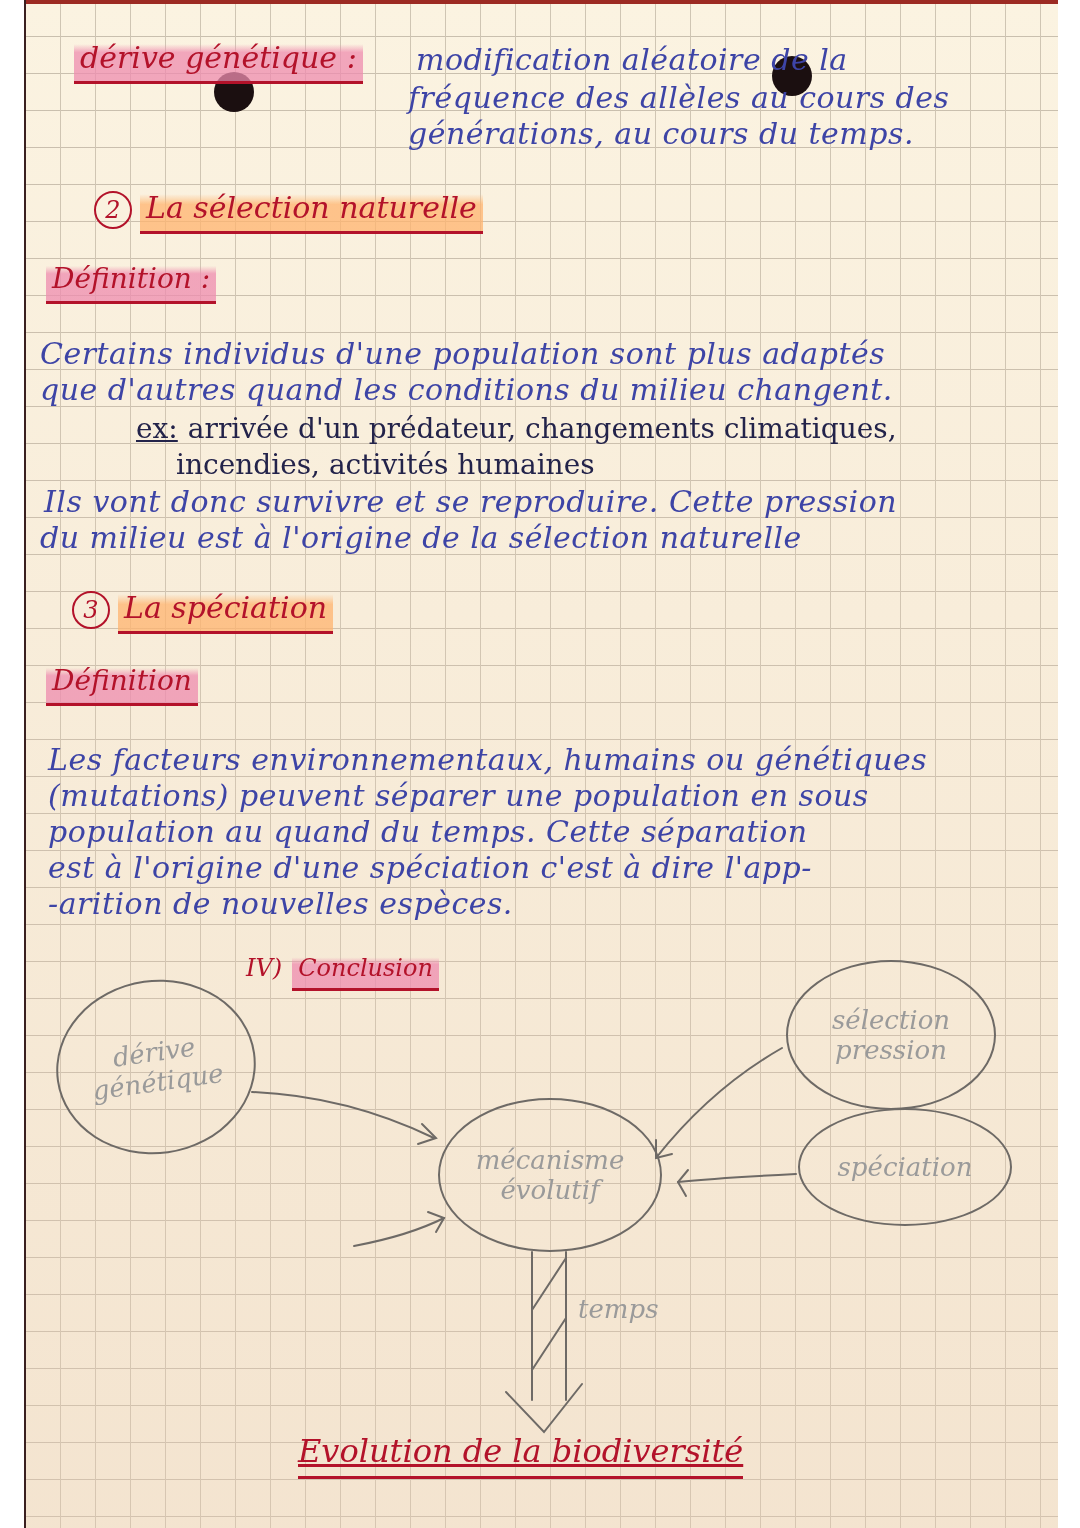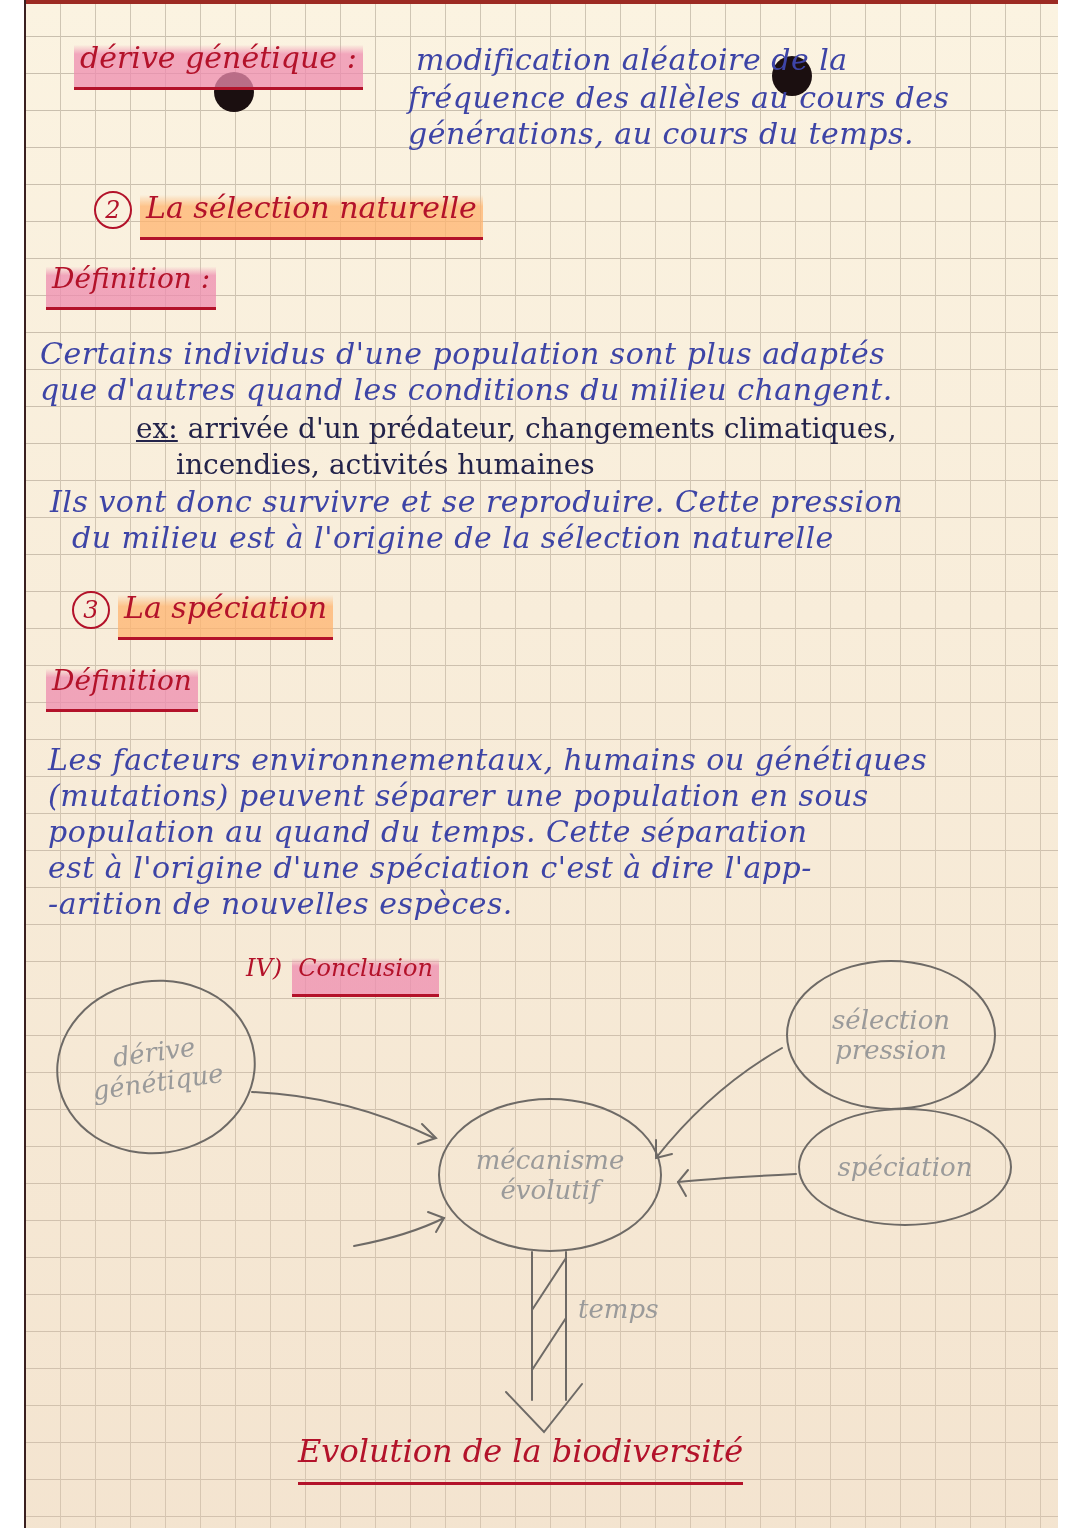--- a/index.html
+++ b/index.html
@@ -18,21 +18,21 @@
       #fbf3e1;
     border-left:2px solid #3a2020;
     box-shadow: inset 0 4px 0 #9c2a22;
   }
   .abs { position:absolute; white-space:nowrap; }
   .ink-blue { color:#3d44a6; font-style:italic; font-size:30px; letter-spacing:0.5px; }
   .ink-dark { color:#23234a; font-size:28px; }
   .ink-red  { color:#b3122a; font-style:italic; }
   .hl-pink  { background:linear-gradient(to bottom, rgba(240,150,180,0.0) 10%, rgba(238,140,175,0.75) 30%, rgba(238,140,175,0.75) 90%); padding:0 6px; }
   .hl-orange{ background:linear-gradient(to bottom, rgba(255,190,120,0) 10%, rgba(255,180,110,0.75) 35%, rgba(255,180,110,0.75) 95%); padding:0 6px; }
-  .underline-red { border-bottom:3px solid #b3122a; padding-bottom:12px;text-align:center; }
+  .underline-red { border-bottom:3px solid #b3122a; padding-bottom:6px;text-align:center; }
   .circle-num {
     display:inline-block; width:34px; height:34px; border:2.5px solid #b3122a; border-radius:50%;
     text-align:center; line-height:34px; font-size:24px; margin-right:8px; color:#b3122a; font-style:italic;
   }
   .hole { position:absolute; width:40px; height:40px; border-radius:50%; background:#1b0f10; }
   .pencil { color:#9a9a9a; font-style:italic; font-size:26px; text-align:center; line-height:30px; }
   .bubble { position:absolute; border:2px solid #6e6a66; border-radius:50%; display:flex; align-items:center; justify-content:center; }
   svg.diagram { position:absolute; left:0; top:0; }
 </style>
 </head>
@@ -55,22 +55,22 @@
   </div>
   <div class="abs ink-red" style="left:20px; top:262px; font-size:28px;">
     <span class="hl-pink underline-red">Définition :</span>
   </div>
   <div class="abs ink-blue" style="left:14px; top:336px;">Certains individus d'une population sont plus adaptés</div>
   <div class="abs ink-blue" style="left:14px; top:372px;">que d'autres quand les conditions du milieu changent.</div>
   <div class="abs ink-dark" style="left:110px; top:412px;">
     <span style="text-decoration:underline; margin-right:10px;">ex:</span><span>arrivée d'un prédateur, changements climatiques,</span>
   </div>
   <div class="abs ink-dark" style="left:150px; top:448px;">incendies, activités humaines</div>
-  <div class="abs ink-blue" style="left:24px; top:484px;">Ils vont donc survivre et se reproduire. Cette pression</div>
-  <div class="abs ink-blue" style="left:14px; top:520px;margin-left:32px;">du milieu est à l'origine de la sélection naturelle</div>
+  <div class="abs ink-blue" style="left:18px; top:484px;">Ils vont donc survivre et se reproduire. Cette pression</div>
+  <div class="abs ink-blue" style="left:14px; top:520px;">du milieu est à l'origine de la sélection naturelle</div>
 
   <div class="abs ink-red" style="left:46px; top:590px; font-size:30px;">
     <span class="circle-num">3</span><span class="hl-orange underline-red">La spéciation</span>
   </div>
   <div class="abs ink-red" style="left:20px; top:664px; font-size:28px;">
     <span class="hl-pink underline-red">Définition</span>
   </div>
   <div class="abs ink-blue" style="left:22px; top:742px;">Les facteurs environnementaux, humains ou génétiques</div>
   <div class="abs ink-blue" style="left:22px; top:778px;">(mutations) peuvent séparer une population en sous</div>
   <div class="abs ink-blue" style="left:22px; top:814px;">population au quand du temps. Cette séparation</div>
@@ -116,16 +116,16 @@
       <div>mécanisme</div>
       <div>évolutif</div>
     </div>
   </div>
   <div class="bubble" style="left:772px; top:1108px; width:210px; height:114px;">
     <div class="pencil">spéciation</div>
   </div>
 
   <div class="abs pencil" style="left:552px; top:1294px;">temps</div>
 
-  <div class="abs ink-red" style="left:272px; top:1432px; font-size:32px;">
+  <div class="abs ink-red" style="left:272px; top:1432px; font-size:32px;text-decoration:underline;">
     <span class="underline-red">Evolution de la biodiversité</span>
   </div>
 </div>
 
 </body></html>

